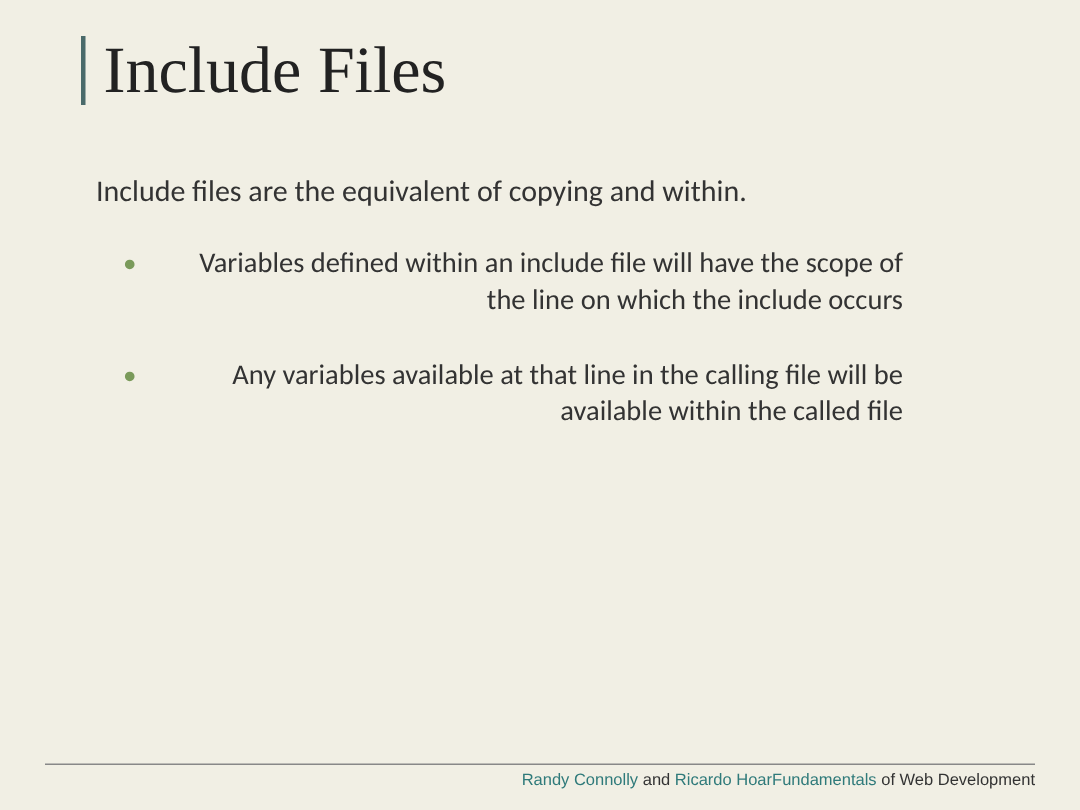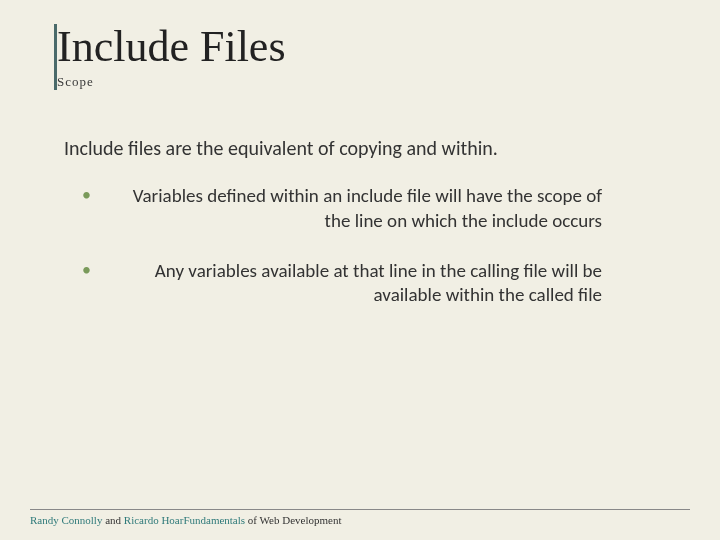--- a/index.html
+++ b/index.html
@@ -11,20 +11,21 @@
     position: relative;
   }
   .slide {
     width: 720px;
     height: 540px;
     padding: 24px 54px 20px 54px;
     position: relative;
   }
   .title-block {
     border-left: 3px solid #4a6a6a;
+    padding-left: 12px;
     margin-bottom: 46px;
   }
   .title {
     font-family: "Times New Roman", Georgia, serif;
     font-size: 44px;
     font-weight: 400;
     color: #222;
     line-height: 1.05;
   }
   .subtitle {
@@ -67,37 +68,37 @@
     left: 30px;
     right: 30px;
     bottom: 14px;
   }
   .footer-line {
     border-top: 1px solid #888;
     margin-bottom: 4px;
   }
   .footer-row {
     display: flex;
-    justify-content: flex-start;
-    font-family: Liberation Serif, serif;
+    justify-content: flex-end;
+    font-family: Liberation Sans, sans-serif;
     font-size: 11px;
     color: #333;
+    margin-left: 12px;
   }
   .footer-row .hl {
     color: #2f7a7a;
   }
 </style>
 </head>
 <body>
 
 <div class="slide">
 
   <div class="title-block">
     <h1 class="title">Include Files</h1>
-    <div class="subtitle">Scope</div>
   </div>
 
   <p class="intro">Include files are the equivalent of copying and within.</p>
 
   <ul class="bullets">
     <li>Variables defined within an include file will have the scope of the line on which the include occurs</li>
     <li>Any variables available at that line in the calling file will be available within the called file</li>
   </ul>
 
   <div class="footer">

